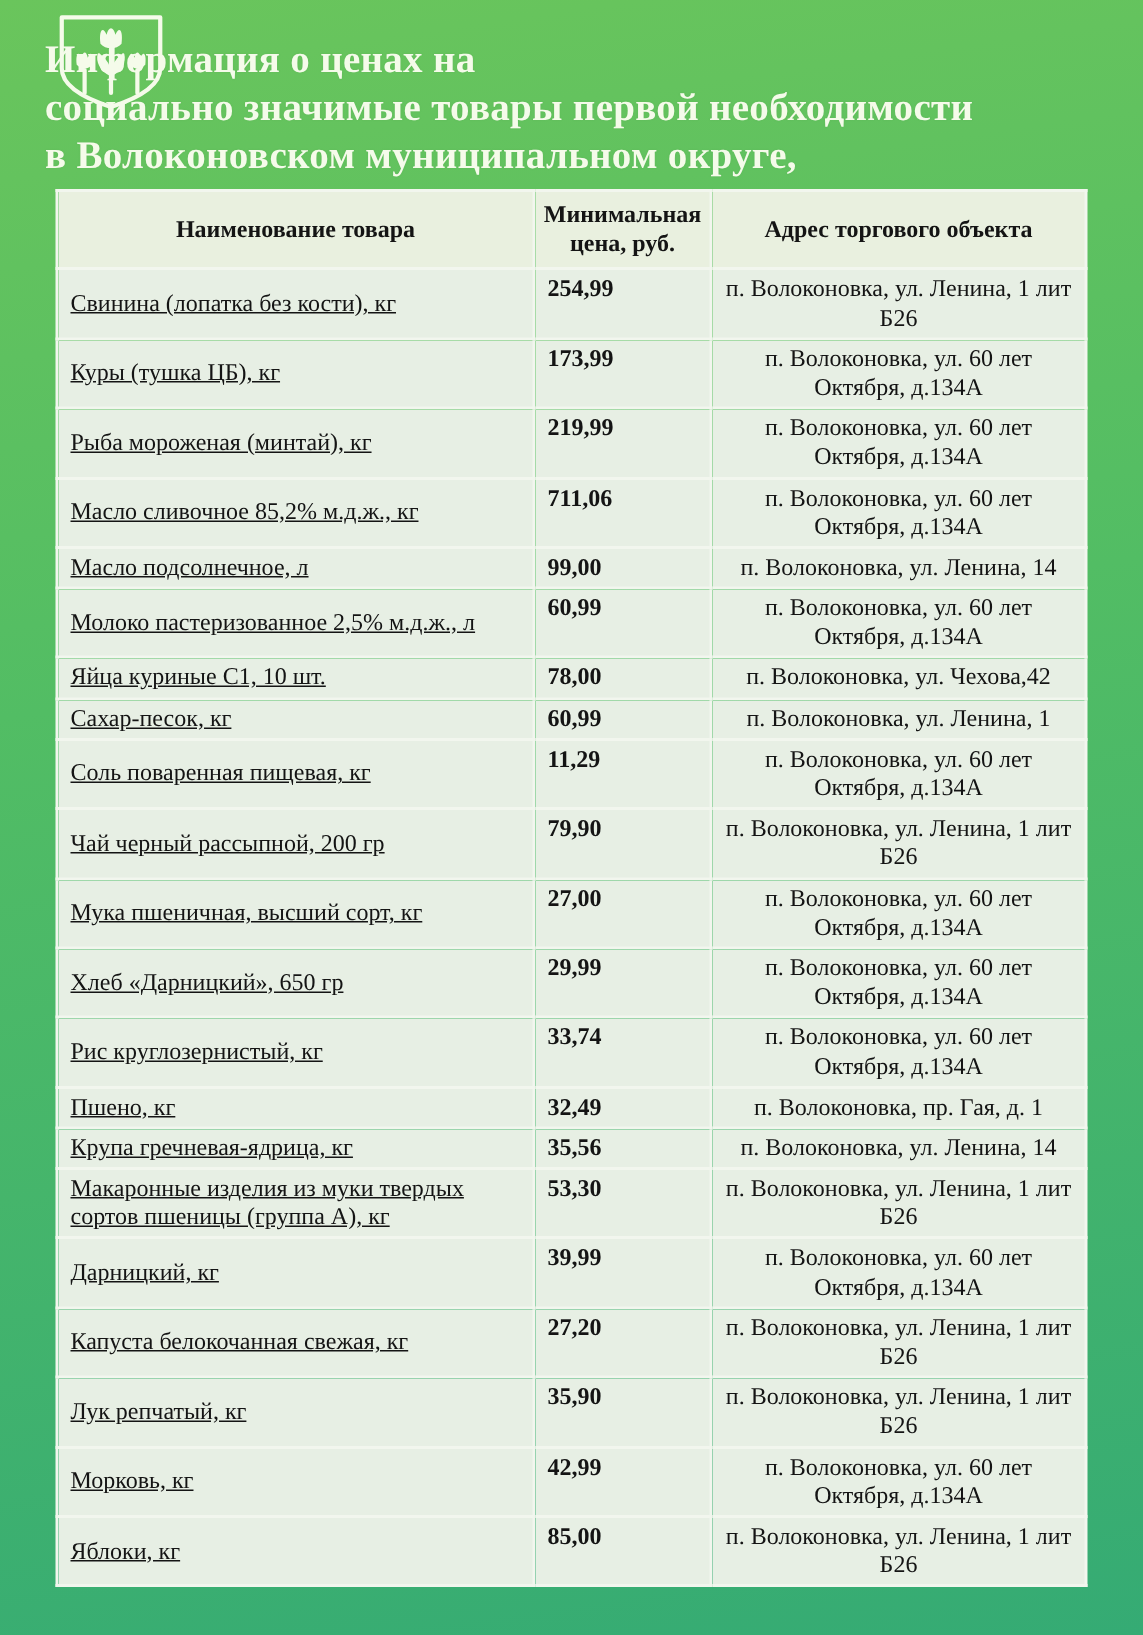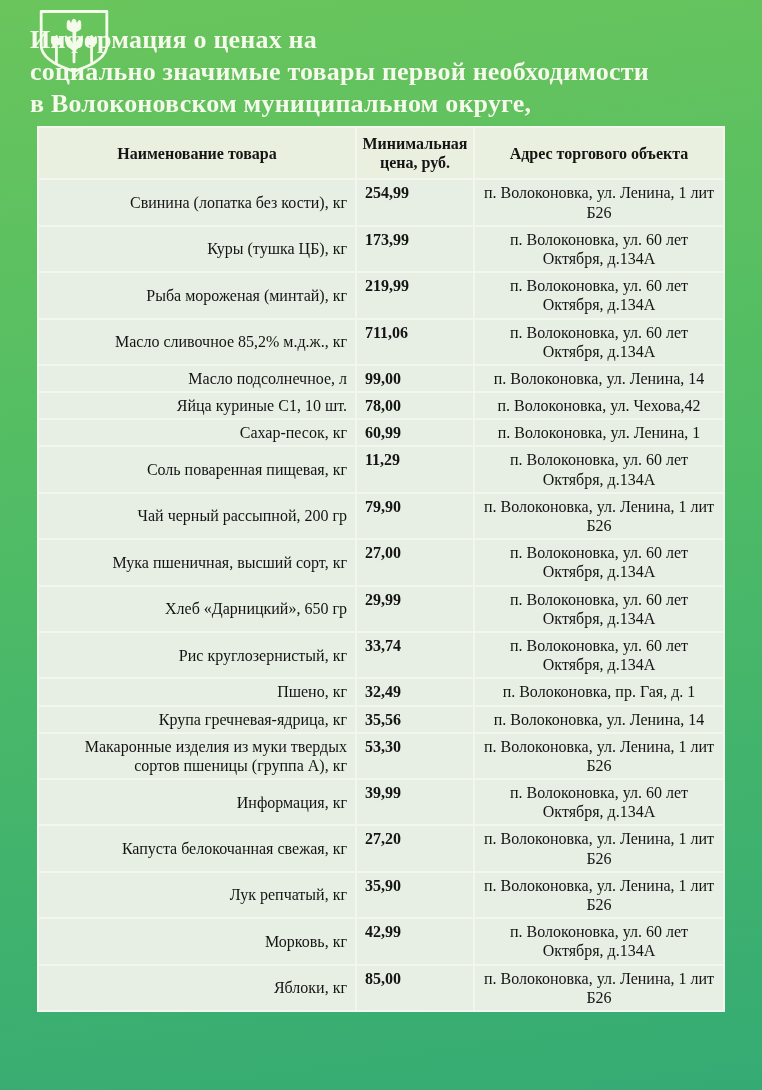--- a/index.html
+++ b/index.html
@@ -51,21 +51,21 @@
   .price-table th {
     background: #e9f0df;
     font-weight: bold;
     text-align: center;
     padding: 6px 4px;
   }
   .price-table td { background: #e7efe4; }
   .c-name  { width: 318px; }
   .c-price { width: 118px; }
   .c-addr  { width: 250px; }
-  td.td-name  { text-align: right; vertical-align: middle; }
+  td.td-name  { text-align: left; vertical-align: middle; text-decoration: underline; }
   td.td-price { text-align: left; vertical-align: top; font-weight: bold; }
   td.td-addr  { text-align: center;  vertical-align: middle; }
 </style>
 </head>
 <body>
 
 <div class="page">
 
   <div class="poster-header">
     <span class="logo">
@@ -125,20 +125,25 @@
           <td class="td-name">Масло сливочное 85,2% м.д.ж., кг</td>
           <td class="td-price">711,06</td>
           <td class="td-addr">п. Волоконовка, ул. 60 лет Октября, д.134А</td>
         </tr>
         <tr>
           <td class="td-name">Масло подсолнечное, л</td>
           <td class="td-price">99,00</td>
           <td class="td-addr">п. Волоконовка, ул. Ленина, 14</td>
         </tr>
         <tr>
+          <td class="td-name">Молоко пастеризованное 2,5% м.д.ж., л</td>
+          <td class="td-price">60,99</td>
+          <td class="td-addr">п. Волоконовка, ул. 60 лет Октября, д.134А</td>
+        </tr>
+        <tr>
           <td class="td-name">Яйца куриные С1, 10 шт.</td>
           <td class="td-price">78,00</td>
           <td class="td-addr">п. Волоконовка, ул. Чехова,42</td>
         </tr>
         <tr>
           <td class="td-name">Сахар-песок, кг</td>
           <td class="td-price">60,99</td>
           <td class="td-addr">п. Волоконовка, ул. Ленина, 1</td>
         </tr>
         <tr>
@@ -175,21 +180,21 @@
           <td class="td-name">Крупа гречневая-ядрица, кг</td>
           <td class="td-price">35,56</td>
           <td class="td-addr">п. Волоконовка, ул. Ленина, 14</td>
         </tr>
         <tr>
           <td class="td-name">Макаронные изделия из муки твердых сортов пшеницы (группа А), кг</td>
           <td class="td-price">53,30</td>
           <td class="td-addr">п. Волоконовка, ул. Ленина, 1 лит Б26</td>
         </tr>
         <tr>
-          <td class="td-name">Информация, кг</td>
+          <td class="td-name">Дарницкий, кг</td>
           <td class="td-price">39,99</td>
           <td class="td-addr">п. Волоконовка, ул. 60 лет Октября, д.134А</td>
         </tr>
         <tr>
           <td class="td-name">Капуста белокочанная свежая, кг</td>
           <td class="td-price">27,20</td>
           <td class="td-addr">п. Волоконовка, ул. Ленина, 1 лит Б26</td>
         </tr>
         <tr>
           <td class="td-name">Лук репчатый, кг</td>

